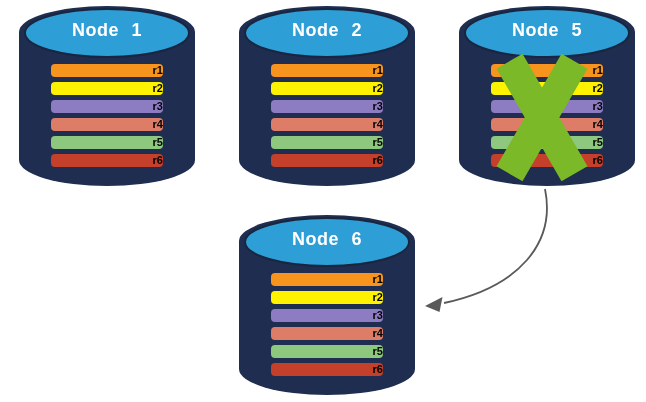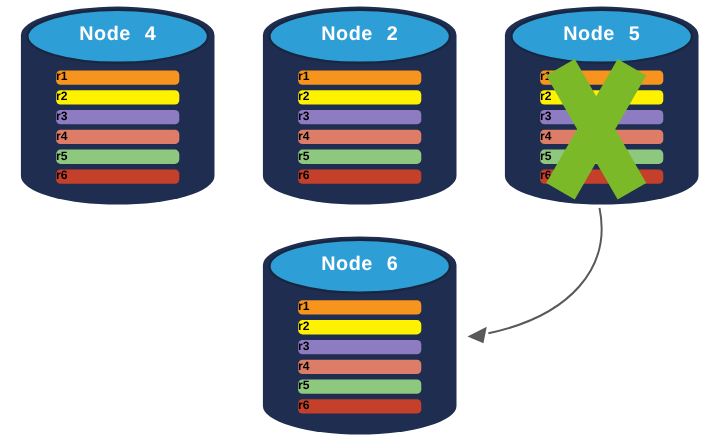--- a/index.html
+++ b/index.html
@@ -54,21 +54,21 @@
     display: flex;
     flex-direction: column;
     gap: 5px;
     z-index: 3;
   }
   .bar {
     height: 13px;
     border-radius: 4px;
     display: flex;
     align-items: center;
-    justify-content: flex-start;
+    justify-content: flex-end;
   }
   .bar span {
     color: #000000;
     font-size: 11px;
     font-weight: bold;
     line-height: 13px;
   }
 
   .x-mark {
     position: absolute;
@@ -88,21 +88,21 @@
     <path d="M 545 189 C 556 243 519 287 444 303" fill="none" stroke="#595959" stroke-width="1.8"></path>
     <polygon points="425,306 442.5,297 439.5,312" fill="#595959"></polygon>
   </svg>
 
   <div id="nodes">
       <div class="node node-1">
     <svg class="cyl" viewBox="0 0 178 186" xmlns="http://www.w3.org/2000/svg">
       <path d="M1,29 A88,26 0 0 1 177,29 L177,157 A88,26 0 0 1 1,157 Z" fill="#1E2D50"></path>
       <ellipse cx="89" cy="30" rx="82" ry="24" fill="#2E9ED7" stroke="#18263F" stroke-width="2"></ellipse>
     </svg>
-    <div class="node-title">Node 4</div>
+    <div class="node-title">Node 1</div>
     <div class="bars">
           <div class="bar" style="background: rgb(247, 148, 30);">
             <span>r1</span>
           </div>
           <div class="bar" style="background: rgb(255, 242, 0);">
             <span>r2</span>
           </div>
           <div class="bar" style="background: rgb(142, 124, 195);">
             <span>r3</span>
           </div>

